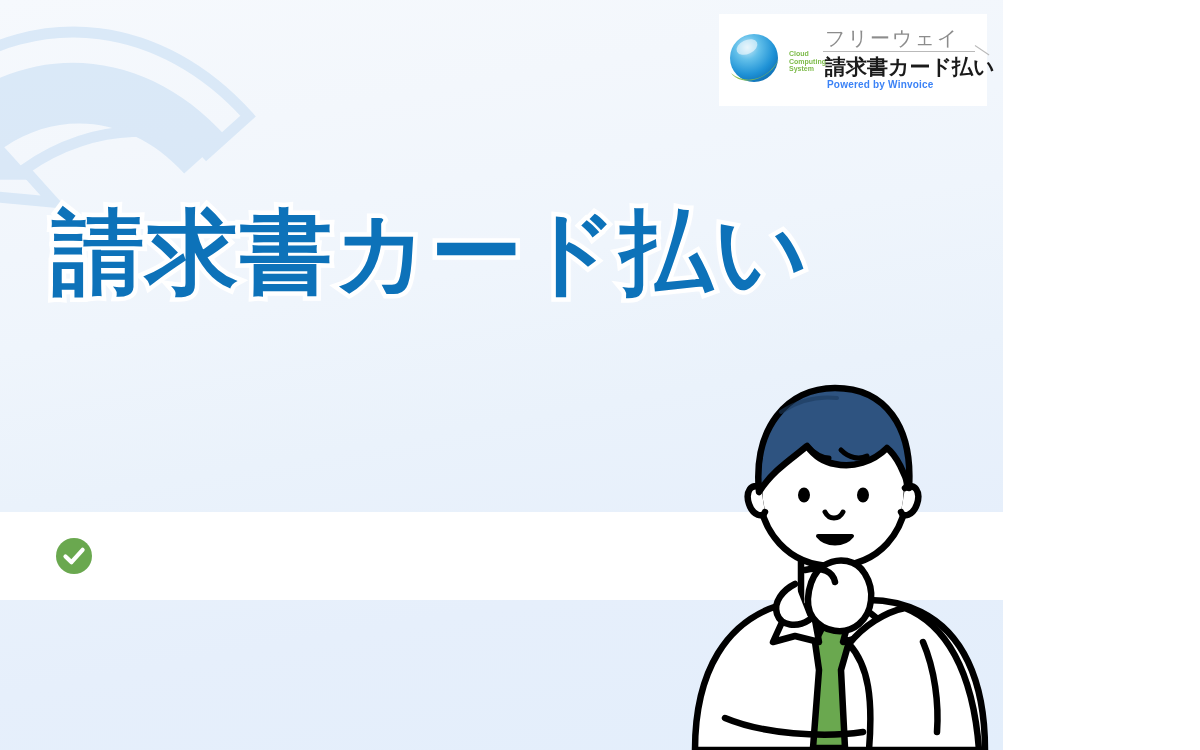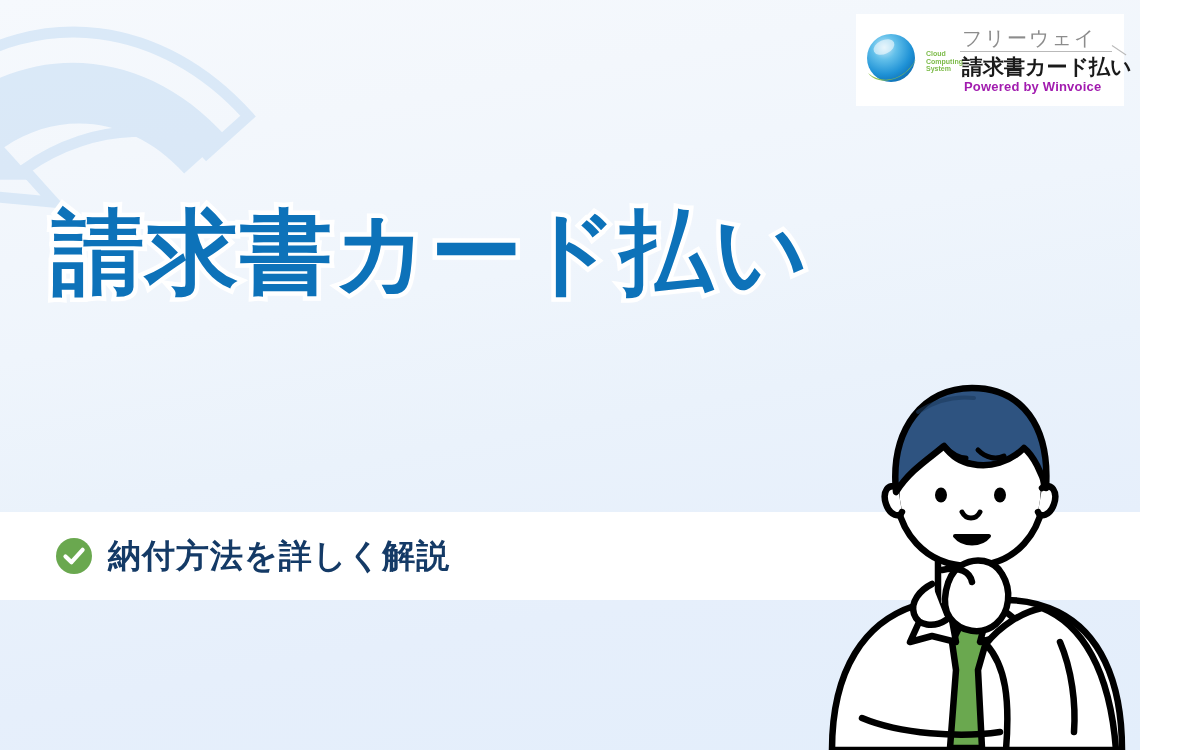--- a/index.html
+++ b/index.html
@@ -6,21 +6,21 @@
     margin: 0;
     padding: 0;
     background: #ffffff;
   }
   body {
     font-family: "Liberation Sans", "DejaVu Sans", sans-serif;
   }
 
   #banner {
     position: relative;
-    width: 1140px;
+    width: 1003px;
     height: 750px;
     overflow: hidden;
     background: linear-gradient(170deg,
         #f6f9fd 0%,
         #f3f7fc 18%,
         #eff5fc 38%,
         #eaf2fb 55%,
         #e6effb 75%,
         #e3eefb 100%);
     text-decoration: underline;
@@ -110,23 +110,23 @@
     color: #1a1a1a;
     font-family: "Liberation Serif", "DejaVu Serif", serif;
     letter-spacing: 0px;
     white-space: nowrap;
     text-align: center;
   }
   .logo-powered {
     position: absolute;
     left: 38px;
     top: 56px;
-    font-size: 13px;
-    font-weight: bold;
-    color: #a21caf;
+    font-size: 10px;
+    font-weight: bold;
+    color: #3b82f6;
     letter-spacing: 0.2px;
     white-space: nowrap;
   }
 
   
   #headline {
     position: absolute;
     left: 52px;
     top: 204px;
     font-size: 92px;
@@ -248,21 +248,20 @@
     </div>
   </div>
 
   <div id="headline">請求書カード払い</div>
 
   <div id="band">
     <svg id="check-icon" viewBox="0 0 36 36">
       <circle cx="18" cy="18" r="18" fill="#6aa84f"></circle>
       <path d="M9.5 18.5 L15.5 24.2 L26.6 11.8" fill="none" stroke="#ffffff" stroke-width="4.2" stroke-linecap="round" stroke-linejoin="round"></path>
     </svg>
-    <div id="band-text">納付方法を詳しく解説</div>
   </div>
 
   <svg id="character" viewBox="0 0 330 380">
     <g stroke="#000000" stroke-width="6.5" stroke-linecap="round" stroke-linejoin="round" fill="#ffffff">
 
       <path d="M22 380
                C 22 298, 56 252, 104 236
                C 118 232, 132 230, 148 230
                L 196 230
                C 214 230, 232 234, 248 242

